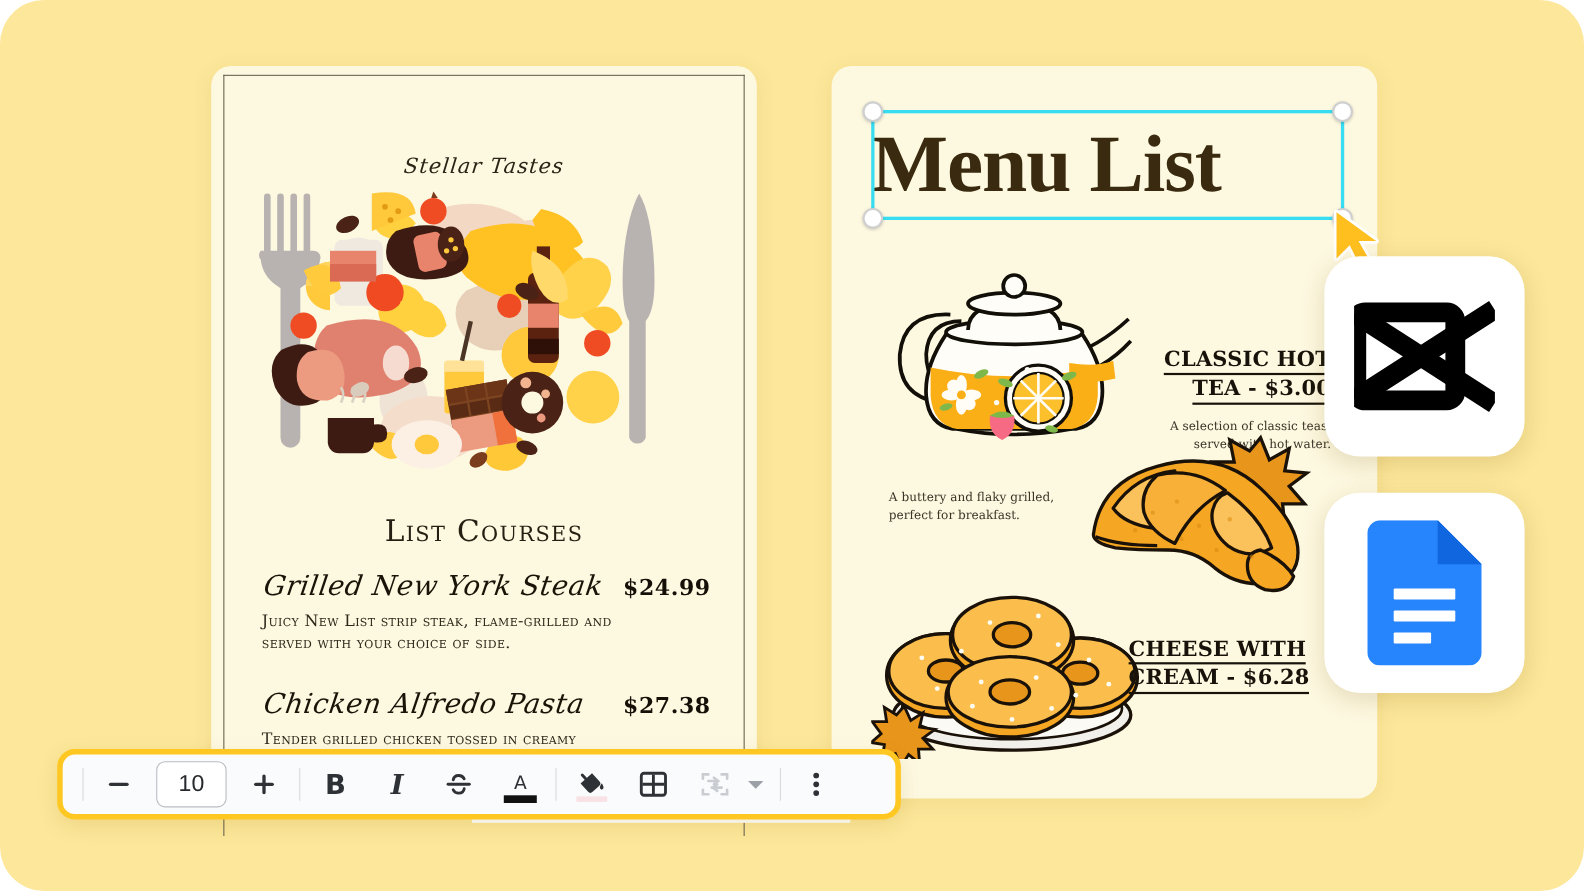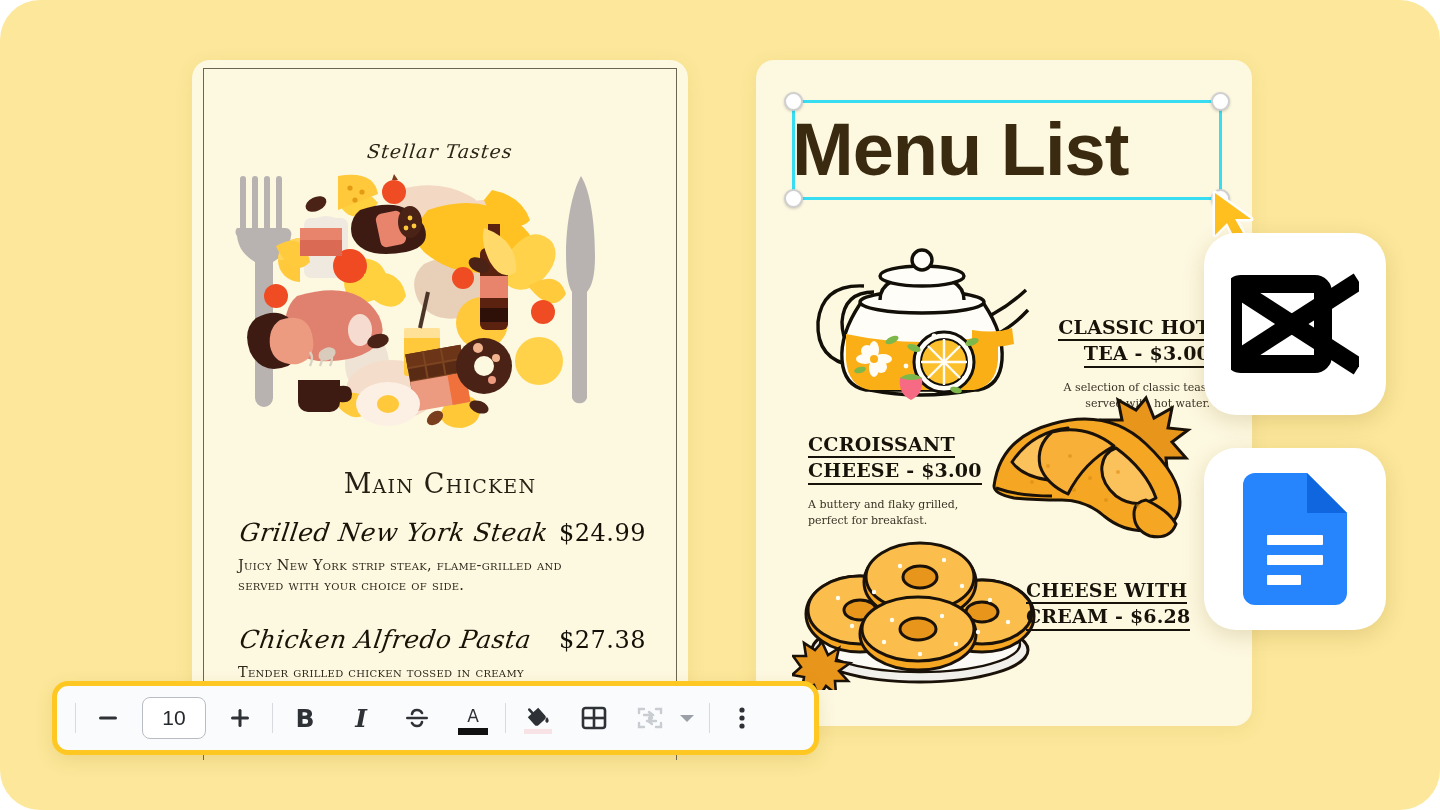--- a/index.html
+++ b/index.html
@@ -70,22 +70,22 @@
     font-style: italic;
     font-size: 25px;
     color: #191408;
     transform: skewX(-8deg);
     transform-origin: left bottom;
     letter-spacing: .5px;
     white-space: nowrap;
   }
   .m-price {
     font-family: "DejaVu Serif", serif;
-    font-size: 24px;
-    font-weight: normal;
+    font-size: 20px;
+    font-weight: bold;
     color: #141008;
     letter-spacing: .5px;
   }
   .m-desc {
     margin-top: 9px;
     font-family: "DejaVu Serif", serif;
     font-size: 14.5px;
     line-height: 1.35;
     color: #2d2719;
     font-variant: small-caps;
@@ -103,21 +103,21 @@
   
   #right-card {
     left: 756px; top: 60px; width: 496px; height: 666px;
   }
 
   #title-block {
     position: absolute;
     left: 36px; top: 40px; width: 430px; height: 100px;
   }
   #title-text {
-    font-family: Liberation Sans, sans-serif;
+    font-family: Liberation Serif, serif;
     font-weight: bold;
     font-size: 74px;
     line-height: 100px;
     color: #3A2B10;
     letter-spacing: -1px;
     white-space: nowrap;
   }
   #sel-box {
     position: absolute; left: 0; top: 0; width: 100%; height: 100%;
     border: 3px solid #38DDF2;
@@ -166,21 +166,21 @@
     border-radius: 32px;
     box-shadow: 0 6px 22px rgba(120,90,10,.18);
     display: flex; align-items: center; justify-content: center;
   }
   #capcut-tile { left: 1204px; top: 233px; width: 182px; height: 182px; }
   #gdocs-tile  { left: 1204px; top: 448px; width: 182px; height: 182px; }
 
   
   #toolbar {
     position: absolute;
-    left: 52px; top: 681px; width: 767px; height: 74px;
+    left: 52px; top: 681px; width: 767px; height: 64px;
     background: #FAFBFD;
     border: 5px solid #FFC722;
     border-radius: 16px;
     display: flex; align-items: center;
     box-shadow: 0 6px 18px rgba(150,110,10,.14);
   }
   .tb-div { width: 1px; height: 30px; background: #D8DADE; margin: 0 4px; }
   .tb-btn {
     width: 46px; height: 46px; margin: 0 5px;
     display: flex; align-items: center; justify-content: center;
@@ -322,29 +322,29 @@
           <ellipse cx="135" cy="186" rx="9" ry="6" fill="#D9CCBC" transform="rotate(-25 135 186)"></ellipse>
           <ellipse cx="287" cy="239" rx="10" ry="6" fill="#4A2216" transform="rotate(20 287 239)"></ellipse>
           <ellipse cx="243" cy="250" rx="9" ry="6" fill="#7A3E1E" transform="rotate(-35 243 250)"></ellipse>
 
           <path d="M172 106 q36 -8 42 22 q-8 16 -26 8 q-18 -10 -16 -30 z" fill="#FFD13F"></path>
           <path d="M292 60 q34 12 32 44 q-14 10 -26 -10 q-10 -20 -6 -34 z" fill="#FFD969"></path>
         </g>
       </svg>
     </div>
 
-    <div class="section-title">Main Chicken</div>
+    <div class="section-title">List Courses</div>
 
     <div class="menu-list">
       <div class="m-row">
         <div class="m-head">
           <div class="m-name">Grilled New York  Steak</div>
           <div class="m-price">$24.99</div>
         </div>
-        <div class="m-desc">Juicy New York strip steak, flame-grilled and served with your choice of side.</div>
+        <div class="m-desc">Juicy New List strip steak, flame-grilled and served with your choice of side.</div>
       </div>
       <div class="m-gap"></div>
       <div class="m-row">
         <div class="m-head">
           <div class="m-name">Chicken Alfredo Pasta</div>
           <div class="m-price">$27.38</div>
         </div>
         <div class="m-desc">Tender grilled chicken tossed in creamy Alfredo sauce with fettuccine pasta</div>
       </div>
     </div>
@@ -447,24 +447,20 @@
             <circle cx="140" cy="82" r="2"></circle>
           <circle cx="54" cy="92" r="2"></circle>
             <circle cx="160" cy="116" r="2"></circle>
           <circle cx="128" cy="110" r="2"></circle>
             <circle cx="96" cy="100" r="2"></circle>
         </g>
       </svg>
     </div>
 
     <div id="croissant-text">
-      <div class="item-head">
-        <span>CCROISSANT</span><br>
-        <span>CHEESE - $3.00</span>
-      </div>
       <div class="item-desc">A buttery and flaky grilled, perfect for breakfast.</div>
     </div>
 
     <div class="art" style="left:36px; top:470px;">
       <svg width="250" height="160" viewBox="0 0 250 160">
 
         <ellipse cx="128" cy="120" rx="108" ry="32" fill="#F2F0EA" stroke="#1A1209" stroke-width="3"></ellipse>
         <ellipse cx="128" cy="114" rx="100" ry="28" fill="#FBFAF5" stroke="#1A1209" stroke-width="2.4"></ellipse>
 
         <g stroke="#1A1209" stroke-width="3">

